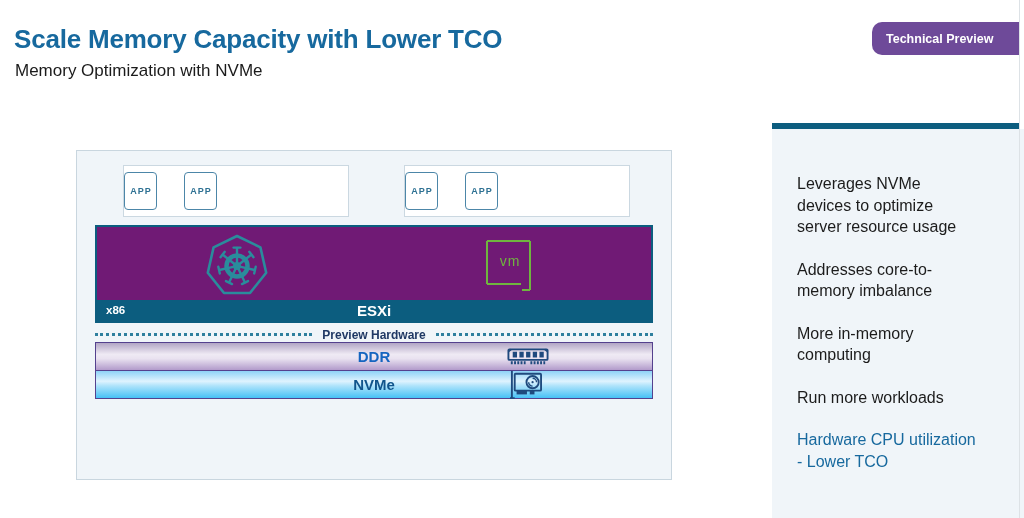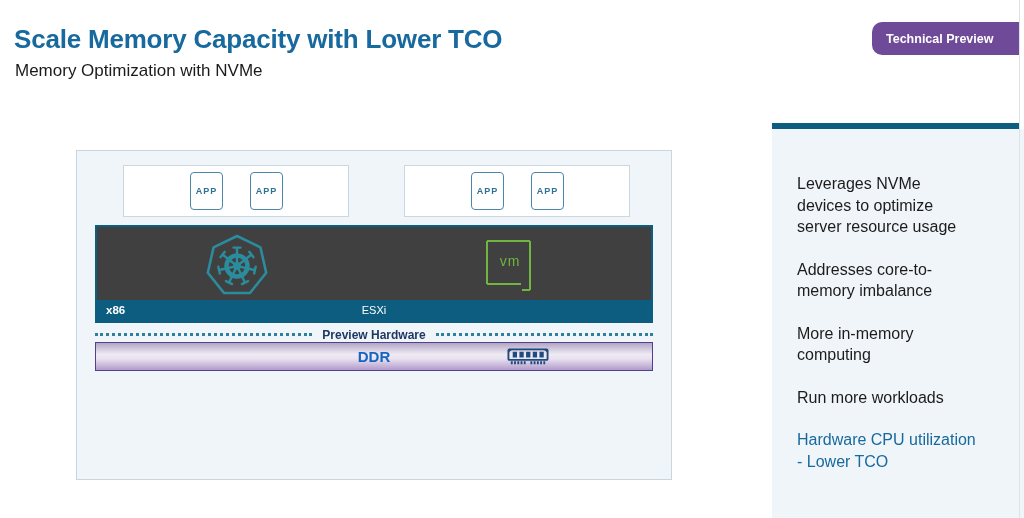--- a/index.html
+++ b/index.html
@@ -27,52 +27,52 @@
   }
 
   
   .diagram {
     position: absolute; left: 76px; top: 150px; width: 596px; height: 330px;
     background: #F0F5F9; border: 1px solid #C9D6DF;
   }
   .app-group {
     position: absolute; top: 14px; width: 226px; height: 52px;
     background: #ffffff; border: 1px solid #CBD8E1;
-    display: flex; align-items: center; justify-content: center; gap: 27px;
+    display: flex; align-items: center; gap: 27px;
   }
   .app-group.g1 { left: 46px; }
   .app-group.g2 { left: 327px; }
   .app-box {
     width: 33px; height: 38px; background: #ffffff;
     border: 1.5px solid #4C86A8; border-radius: 4px;
     color: #2E7193; font-size: 9px; font-weight: bold; letter-spacing: 1px;
     display: flex; align-items: center; justify-content: center;
     padding-left: 1px;
   }
   .big-box {
     position: absolute; left: 18px; top: 74px; width: 558px; height: 98px;
-    background: #404040; border: 2px solid #0C5D7F;
+    background: #701a75; border: 2px solid #0C5D7F;
   }
   .k8s { position: absolute; left: 108px; top: 6px; }
   .vmbox { position: absolute; left: 387px; top: 11px; }
   .vm-text {
     position: absolute; left: 387px; top: 26px; width: 52px; text-align: center;
     color: #6FB53F; font-size: 14px; letter-spacing: 1px;
   }
   .platform-bar {
     position: absolute; left: 0; bottom: 0; width: 100%; height: 21px;
     background: #0C5D7F; color: #ffffff;
   }
   .x86-label {
     position: absolute; left: 9px; top: 0; line-height: 21px;
     font-size: 11.5px; font-weight: bold;
   }
   .esxi-label {
     position: absolute; left: 0; top: 0; width: 100%; text-align: center;
-    line-height: 21px; font-size: 11px; font-weight: normal;
+    line-height: 21px; font-size: 15px; font-weight: bold;
   }
   .memory-row {
     position: absolute; left: 18px; top: 176px; width: 558px; height: 15px;
     display: flex; align-items: center;
   }
   .dots { flex: 1; height: 0; border-top: 3px dotted #2E7F9E; }
   .memory-label {
     margin: 0 10px; font-size: 12px; font-weight: 600; color: #1F3864;
     white-space: nowrap;
   }
@@ -206,20 +206,36 @@
           <rect x="13" y="4" width="4.5" height="6"></rect>
           <rect x="20" y="4" width="4.5" height="6"></rect>
           <rect x="27" y="4" width="4.5" height="6"></rect>
           <rect x="34" y="4" width="4.5" height="6"></rect>
         </g>
         <path d="M4 15.5 H19.5 M24.5 15.5 H40" stroke-width="3" stroke-dasharray="2 1.4"></path>
       </svg>
     </span>
   </div>
 
+  <div class="layer nvme">
+    <span class="layer-label">NVMe</span>
+    <span class="layer-icon">
+      <svg width="38" height="32" viewBox="0 0 40 34" fill="none" stroke="#1F4A7E">
+        <path d="M5 2 V31 M3 31 H8" stroke-width="2"></path>
+        <rect x="8" y="5" width="28" height="18" rx="1" stroke-width="2"></rect>
+        <circle cx="27" cy="14" r="6.5" stroke-width="2"></circle>
+        <circle cx="27" cy="14" r="1.2" fill="#1F4A7E" stroke="none"></circle>
+        <path d="M27 9.8 A4.2 4.2 0 0 1 31.2 14 M27 18.2 A4.2 4.2 0 0 1 22.8 14" stroke-width="1.5"></path>
+        <g fill="#1F4A7E" stroke="none">
+          <rect x="10" y="23" width="11" height="4"></rect>
+          <rect x="24" y="23" width="5" height="4"></rect>
+        </g>
+      </svg>
+    </span>
+  </div>
 </div>
 
 <div class="side-accent"></div>
 <div class="side-panel">
   <p class="side-item">Leverages NVMe
 devices to optimize
 server resource usage</p>
   <p class="side-item">Addresses core-to-
 memory imbalance</p>
   <p class="side-item">More in-memory

